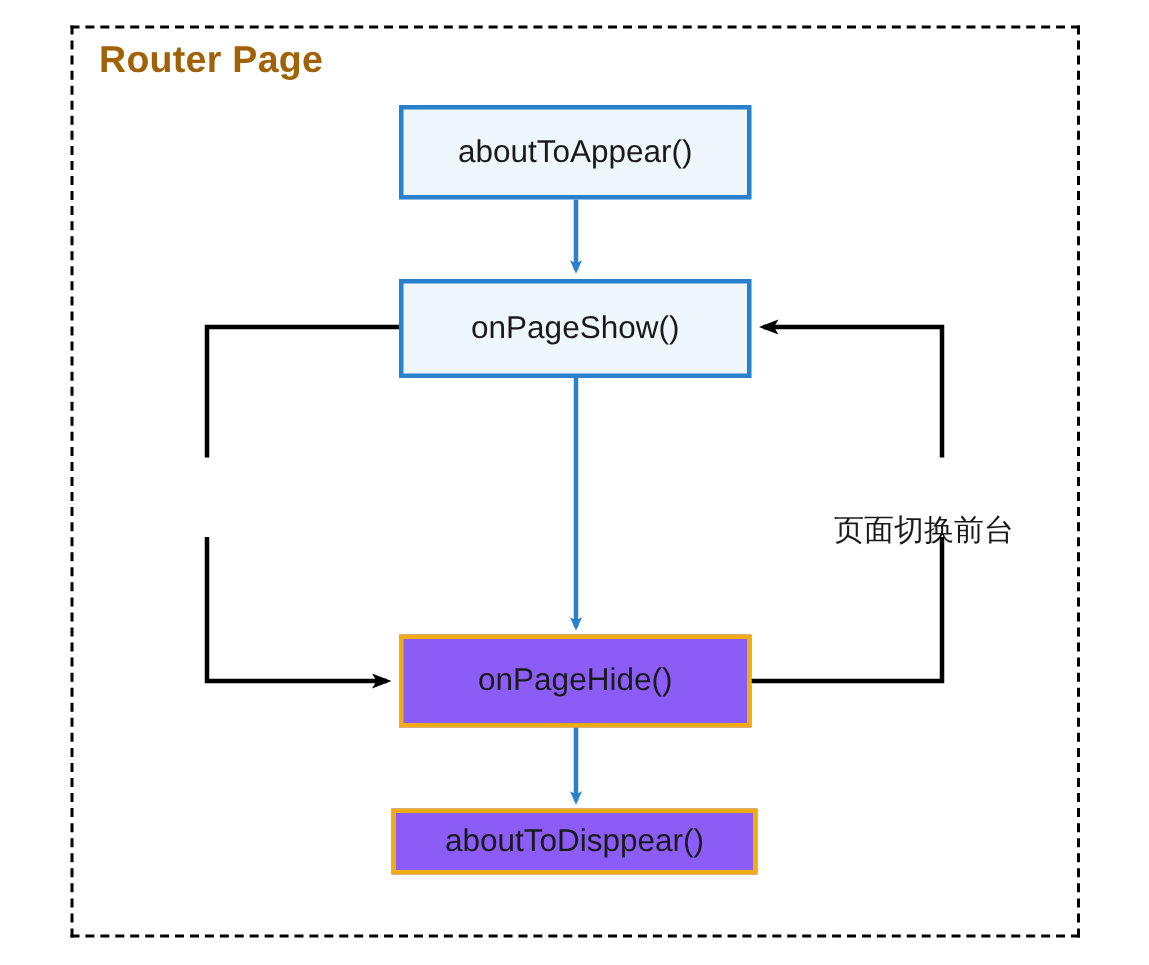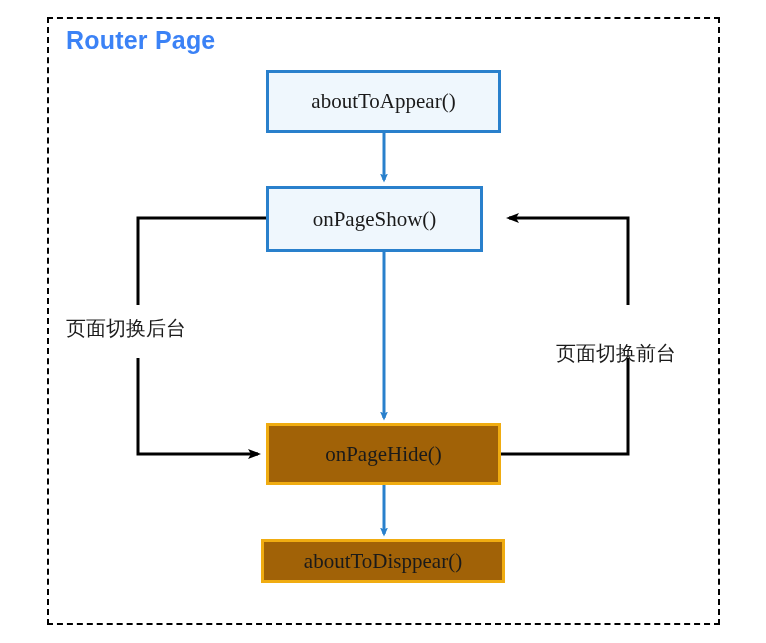--- a/index.html
+++ b/index.html
@@ -27,49 +27,48 @@
     height: 608px;
     border: 2px dashed #000000;
     box-sizing: border-box;
   }
   .group-title {
     position: absolute;
     left: 66px;
     top: 26px;
     font-size: 25px;
     font-weight: bold;
-    color: #3b82f6;
+    color: #a16207;
     letter-spacing: 0.2px;
     white-space: nowrap;
   }
   
   .node {
     position: absolute;
     box-sizing: border-box;
     display: flex;
     align-items: center;
     justify-content: center;
     font-size: 21px;
     color: #1a1a1a;
     white-space: nowrap;
-    font-family: Liberation Serif, serif;
   }
   .node.blue {
     border: 3px solid #2980cc;
     background: #eff7fd;
   }
   .node.amber {
     border: 3px solid #f0ac11;
-    background: #a16207;
+    background: #8b5cf6;
   }
   #node-about-to-appear {
     left: 266px; top: 70px; width: 235px; height: 63px;
   }
   #node-on-page-show {
-    left: 266px; top: 186px; width: 217px; height: 66px;
+    left: 266px; top: 186px; width: 235px; height: 66px;
   }
   #node-on-page-hide {
     left: 266px; top: 423px; width: 235px; height: 62px;
   }
   #node-about-to-disappear {
     left: 261px; top: 539px; width: 244px; height: 44px;
   }
   
   .edge-label {
     position: absolute;
@@ -131,17 +130,16 @@
   </svg>
 
   <div class="node blue" id="node-about-to-appear">aboutToAppear()</div>
 
   <div class="node blue" id="node-on-page-show">onPageShow()</div>
 
   <div class="node amber" id="node-on-page-hide">onPageHide()</div>
 
   <div class="node amber" id="node-about-to-disappear">aboutToDisppear()</div>
 
-  <div class="edge-label" id="label-to-background">页面切换后台</div>
 
   <div class="edge-label" id="label-to-foreground">页面切换前台</div>
 
 </div>
 
 </body></html>

